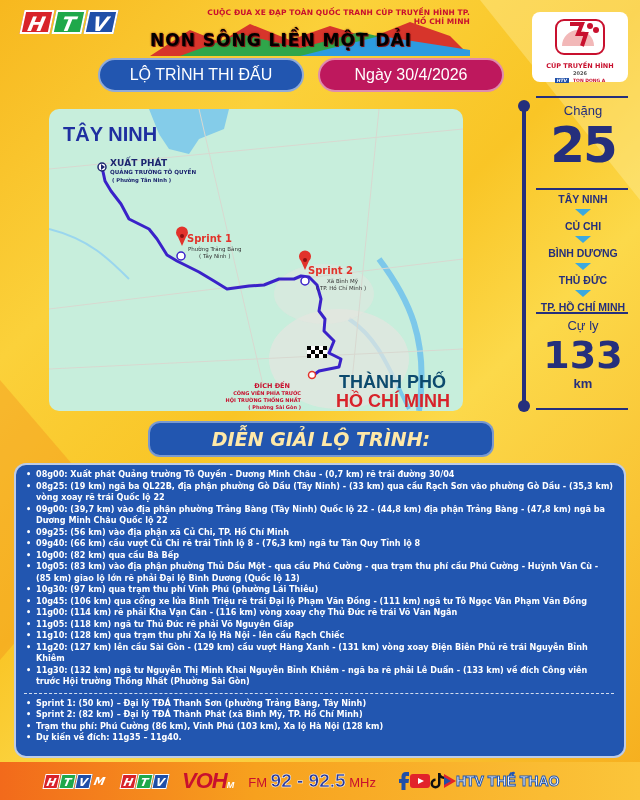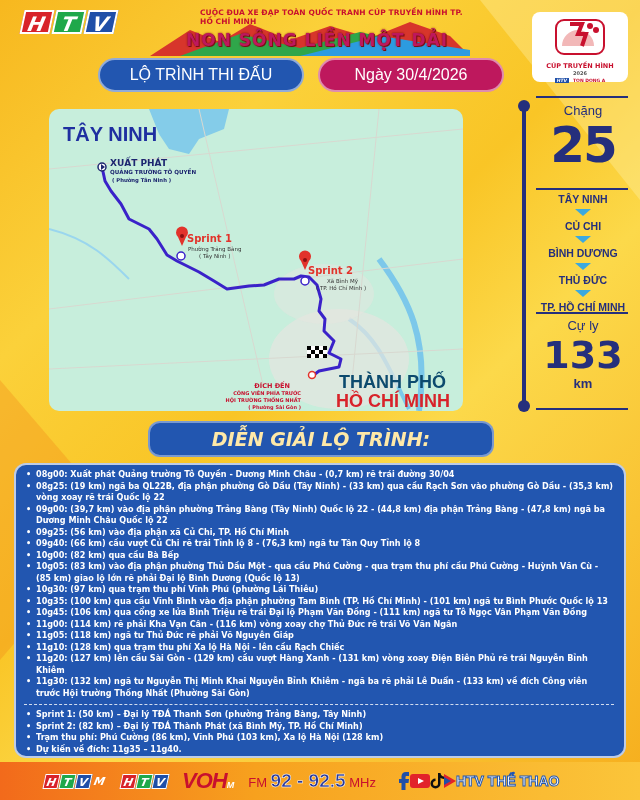--- a/index.html
+++ b/index.html
@@ -4,23 +4,23 @@
 <style>
   *{box-sizing:border-box;margin:0;padding:0}
   html,body{width:640px;height:800px;overflow:hidden}
   body{font-family:"DejaVu Sans","Liberation Sans",sans-serif;position:relative;
     background:linear-gradient(135deg,#f7b81f 0%,#fbd13a 25%,#f9c526 45%,#fcd94a 60%,#f6ad1c 100%);}
   .bg-facet{position:absolute;opacity:.35;}
   .htv-logo{position:absolute;left:22px;top:10px;display:flex;gap:2px}
   .htv-logo span{display:inline-block;width:30px;height:24px;color:#fff;font:italic bold 20px "DejaVu Sans",sans-serif;
     text-align:center;line-height:24px;transform:skewX(-12deg);border:2px solid #fff}
   .hl-h{background:#d8232a}.hl-t{background:#1fa84a}.hl-v{background:#1f4fa8}
-  .event-sub{position:absolute;left:200px;top:8px;width:270px;text-align:left;font:bold 7.5px "DejaVu Sans",sans-serif;color:#c8102e;letter-spacing:.1px}
+  .event-sub{position:absolute;left:200px;top:8px;width:270px;text-align:right;font:bold 7.5px "DejaVu Sans",sans-serif;color:#c8102e;letter-spacing:.1px}
   .event-title-wrap{position:absolute;left:150px;top:20px;width:320px;height:36px}
-  .event-title{position:absolute;left:7px;top:10px;width:320px;text-align:center;font:bold 17px "DejaVu Sans",sans-serif;color:#be185d;
+  .event-title{position:absolute;left:0;top:10px;width:320px;text-align:left;font:bold 17px "DejaVu Sans",sans-serif;color:#000000;
     letter-spacing:1px;text-shadow:0 0 2px #7a1010,1px 1px 0 #7a1010}
   .pill{position:absolute;top:58px;height:34px;border-radius:17px;color:#fff;font:16px "Liberation Sans",sans-serif;
     display:flex;align-items:center;justify-content:center;border:2px solid rgba(255,255,255,.5)}
   .pill-blue{left:98px;width:206px;background:#2256b0}
   .pill-orange{left:318px;width:186px;background:#be185d}
   .cup-badge{position:absolute;left:532px;top:12px;width:96px;height:70px;background:#fff;border-radius:8px;text-align:center;padding-top:4px}
   .cup-badge .cup-name{font:bold 6.5px "DejaVu Sans",sans-serif;color:#c8102e;margin-top:2px}
   .cup-badge .cup-year{font:bold 5px "DejaVu Sans",sans-serif;color:#555}
   .cup-badge .cup-sponsors{display:flex;justify-content:center;gap:4px;align-items:center;font:bold 4.5px "DejaVu Sans",sans-serif;color:#c8102e;margin-top:2px}
   .map{position:absolute;left:49px;top:109px;width:414px;height:302px;border-radius:10px;overflow:hidden;background:#c7eedc}
@@ -189,21 +189,20 @@
 <div class="route-box">
   <ul>
     <li>08g00: Xuất phát Quảng trường Tô Quyền - Dương Minh Châu - (0,7 km) rẽ trái đường 30/04</li>
     <li>08g25: (19 km) ngã ba QL22B, địa phận phường Gò Dầu (Tây Ninh) - (33 km) qua cầu Rạch Sơn vào phường Gò Dầu - (35,3 km) vòng xoay rẽ trái Quốc lộ 22</li>
     <li>09g00: (39,7 km) vào địa phận phường Trảng Bàng (Tây Ninh) Quốc lộ 22 - (44,8 km) địa phận Trảng Bàng - (47,8 km) ngã ba Dương Minh Châu Quốc lộ 22</li>
     <li>09g25: (56 km) vào địa phận xã Củ Chi, TP. Hồ Chí Minh</li>
     <li>09g40: (66 km) cầu vượt Củ Chi rẽ trái Tỉnh lộ 8 - (76,3 km) ngã tư Tân Quy Tỉnh lộ 8</li>
     <li>10g00: (82 km) qua cầu Bà Bếp</li>
     <li>10g05: (83 km) vào địa phận phường Thủ Dầu Một - qua cầu Phú Cường - qua trạm thu phí cầu Phú Cường - Huỳnh Văn Cù - (85 km) giao lộ lớn rẽ phải Đại lộ Bình Dương (Quốc lộ 13)</li>
     <li>10g30: (97 km) qua trạm thu phí Vĩnh Phú (phường Lái Thiêu)</li>
-    <li>10g35: (100 km) qua cầu Vĩnh Bình vào địa phận phường Tam Bình (TP. Hồ Chí Minh) - (101 km) ngã tư Bình Phước Quốc lộ 13</li>
     <li>10g45: (106 km) qua cổng xe lửa Bình Triệu rẽ trái Đại lộ Phạm Văn Đồng - (111 km) ngã tư Tô Ngọc Vân Phạm Văn Đồng</li>
     <li>11g00: (114 km) rẽ phải Kha Vạn Cân - (116 km) vòng xoay chợ Thủ Đức rẽ trái Võ Văn Ngân</li>
     <li>11g05: (118 km) ngã tư Thủ Đức rẽ phải Võ Nguyên Giáp</li>
     <li>11g10: (128 km) qua trạm thu phí Xa lộ Hà Nội - lên cầu Rạch Chiếc</li>
     <li>11g20: (127 km) lên cầu Sài Gòn - (129 km) cầu vượt Hàng Xanh - (131 km) vòng xoay Điện Biên Phủ rẽ trái Nguyễn Bỉnh Khiêm</li>
     <li>11g30: (132 km) ngã tư Nguyễn Thị Minh Khai Nguyễn Bỉnh Khiêm - ngã ba rẽ phải Lê Duẩn - (133 km) về đích Công viên trước Hội trường Thống Nhất (Phường Sài Gòn)</li>
   </ul>
   <div class="dash"></div>
   <ul>
     <li>Sprint 1: (50 km) – Đại lý TĐÁ Thanh Sơn (phường Trảng Bàng, Tây Ninh)</li>

